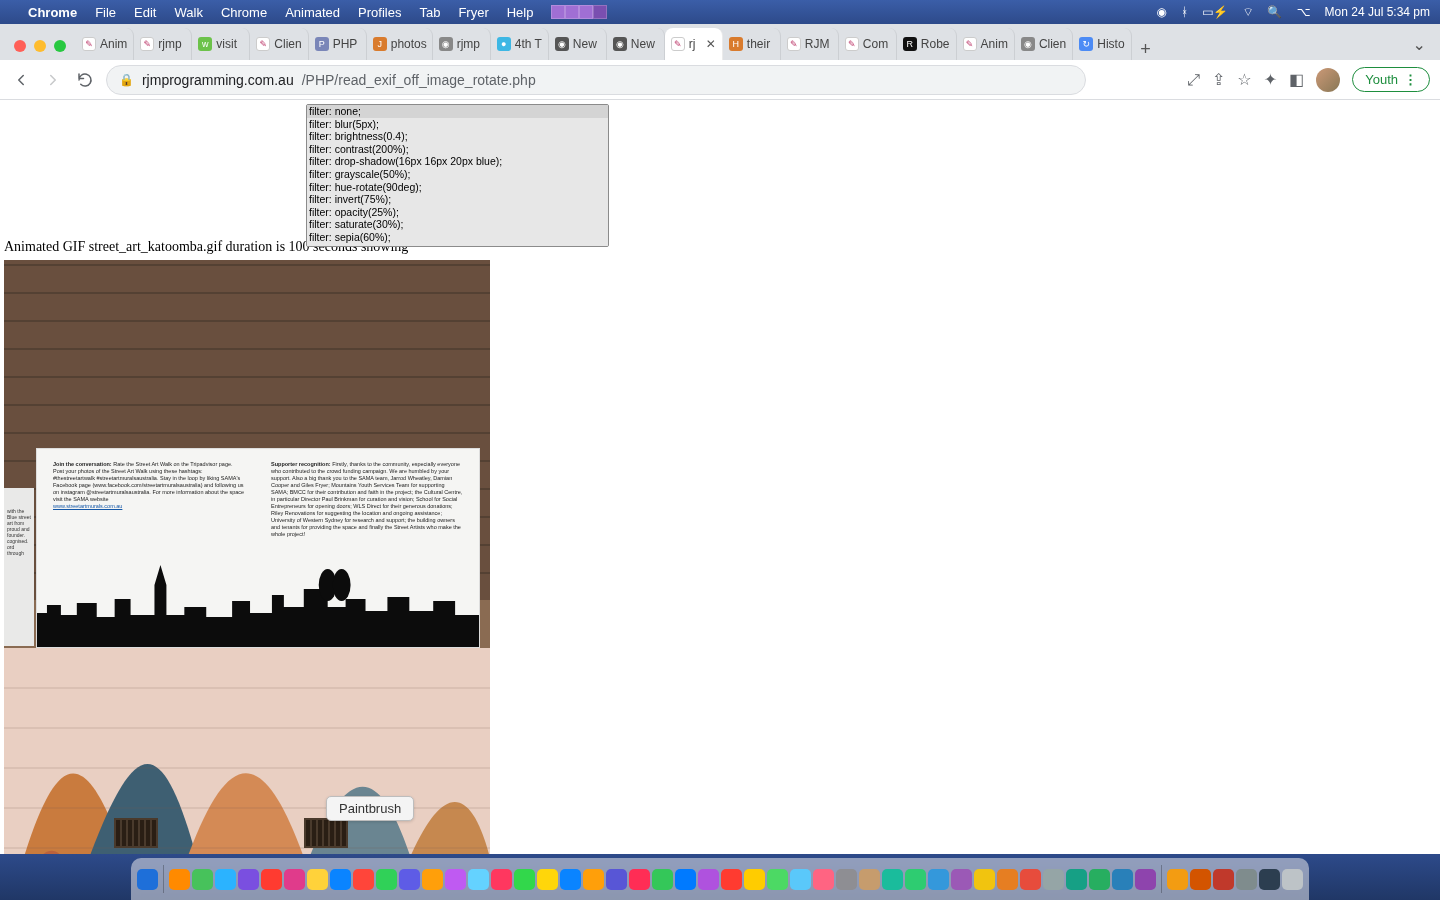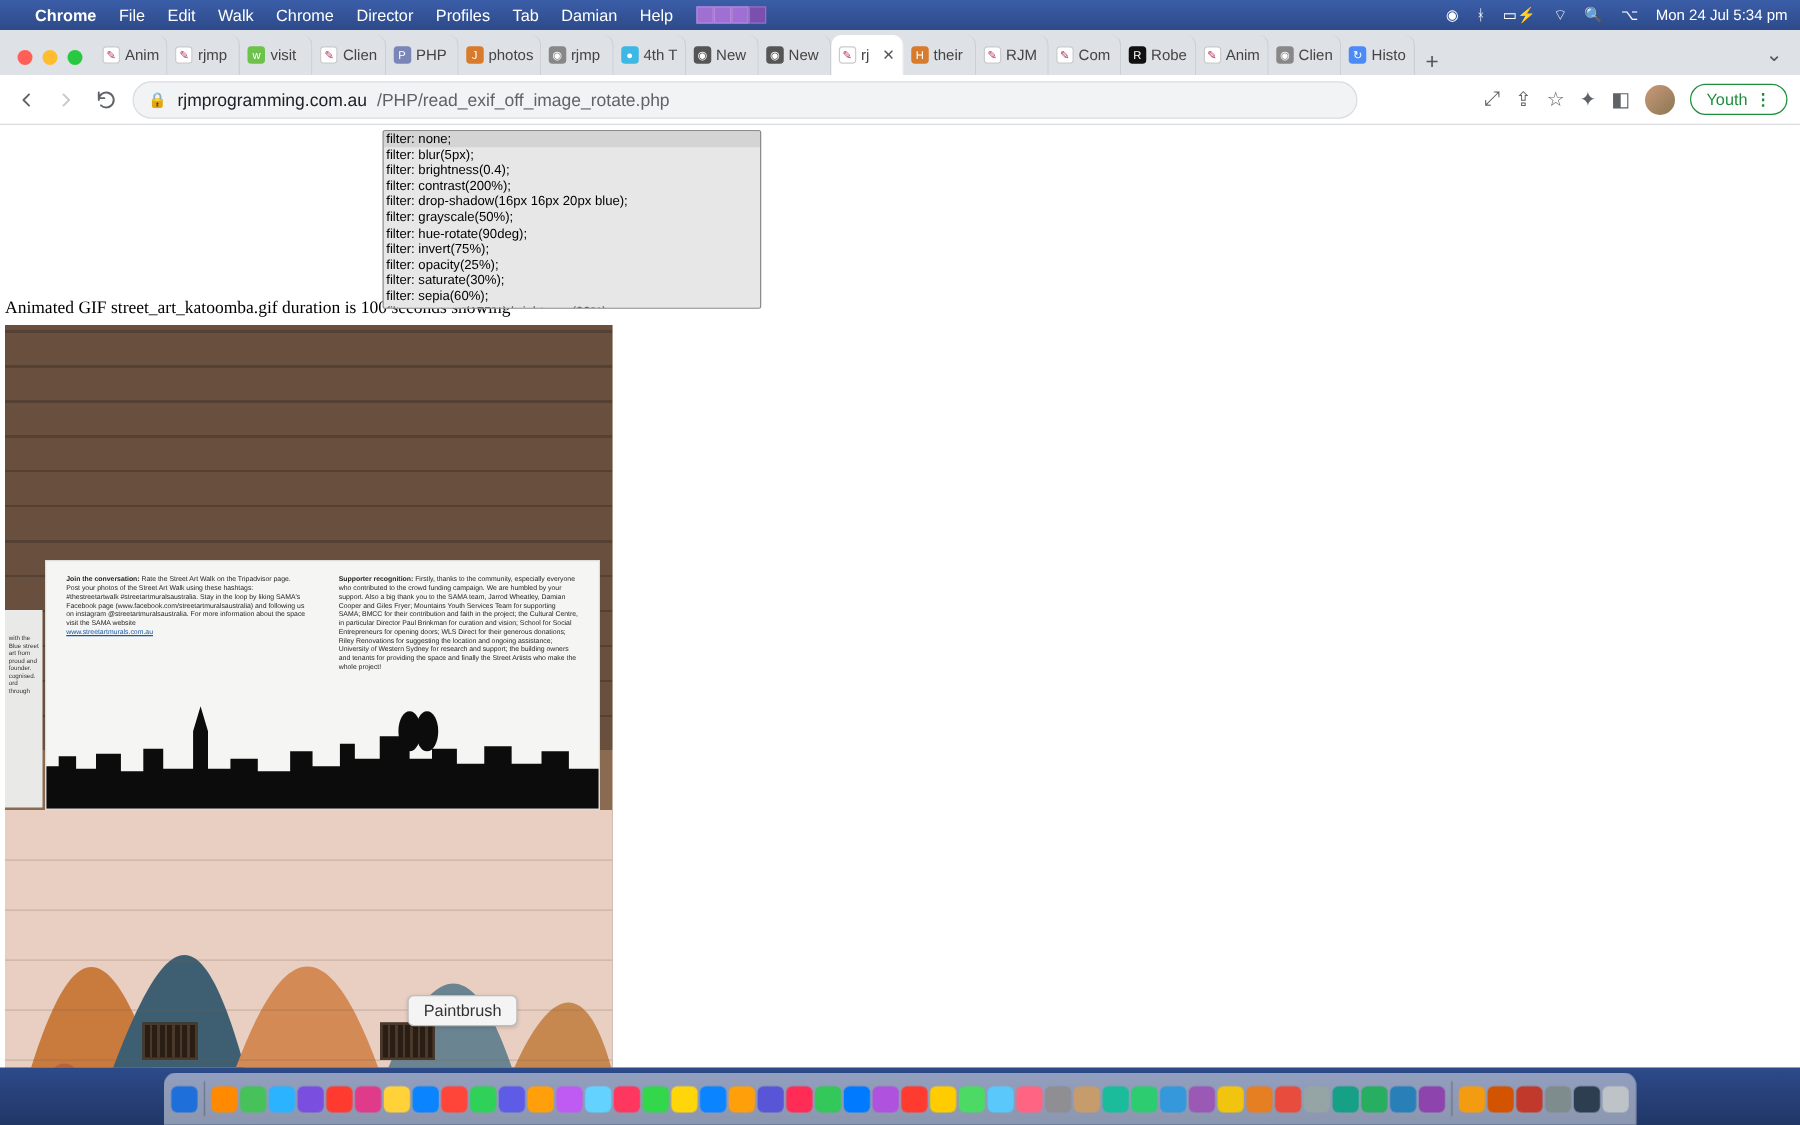--- a/index.html
+++ b/index.html
@@ -214,24 +214,24 @@
 <div class="title-overlay">Animated GIF Filter Effects Viewer Tutorial</div>
 
 <div class="menubar">
   <div class="left">
     <span class="apple"></span>
     <span style="font-weight:600">Chrome</span>
     <span>File</span>
     <span>Edit</span>
     <span>Walk</span>
     <span>Chrome</span>
-    <span>Director</span>
+    <span>Animated</span>
     <span>Profiles</span>
     <span>Tab</span>
-    <span>Damian</span>
+    <span>Fryer</span>
     <span>Help</span>
     <span class="help-extras">
         <i></i>
         <i></i>
         <i></i>
         <i></i>
       </span>
   </div>
   <div class="right">
     <span>◉</span>

